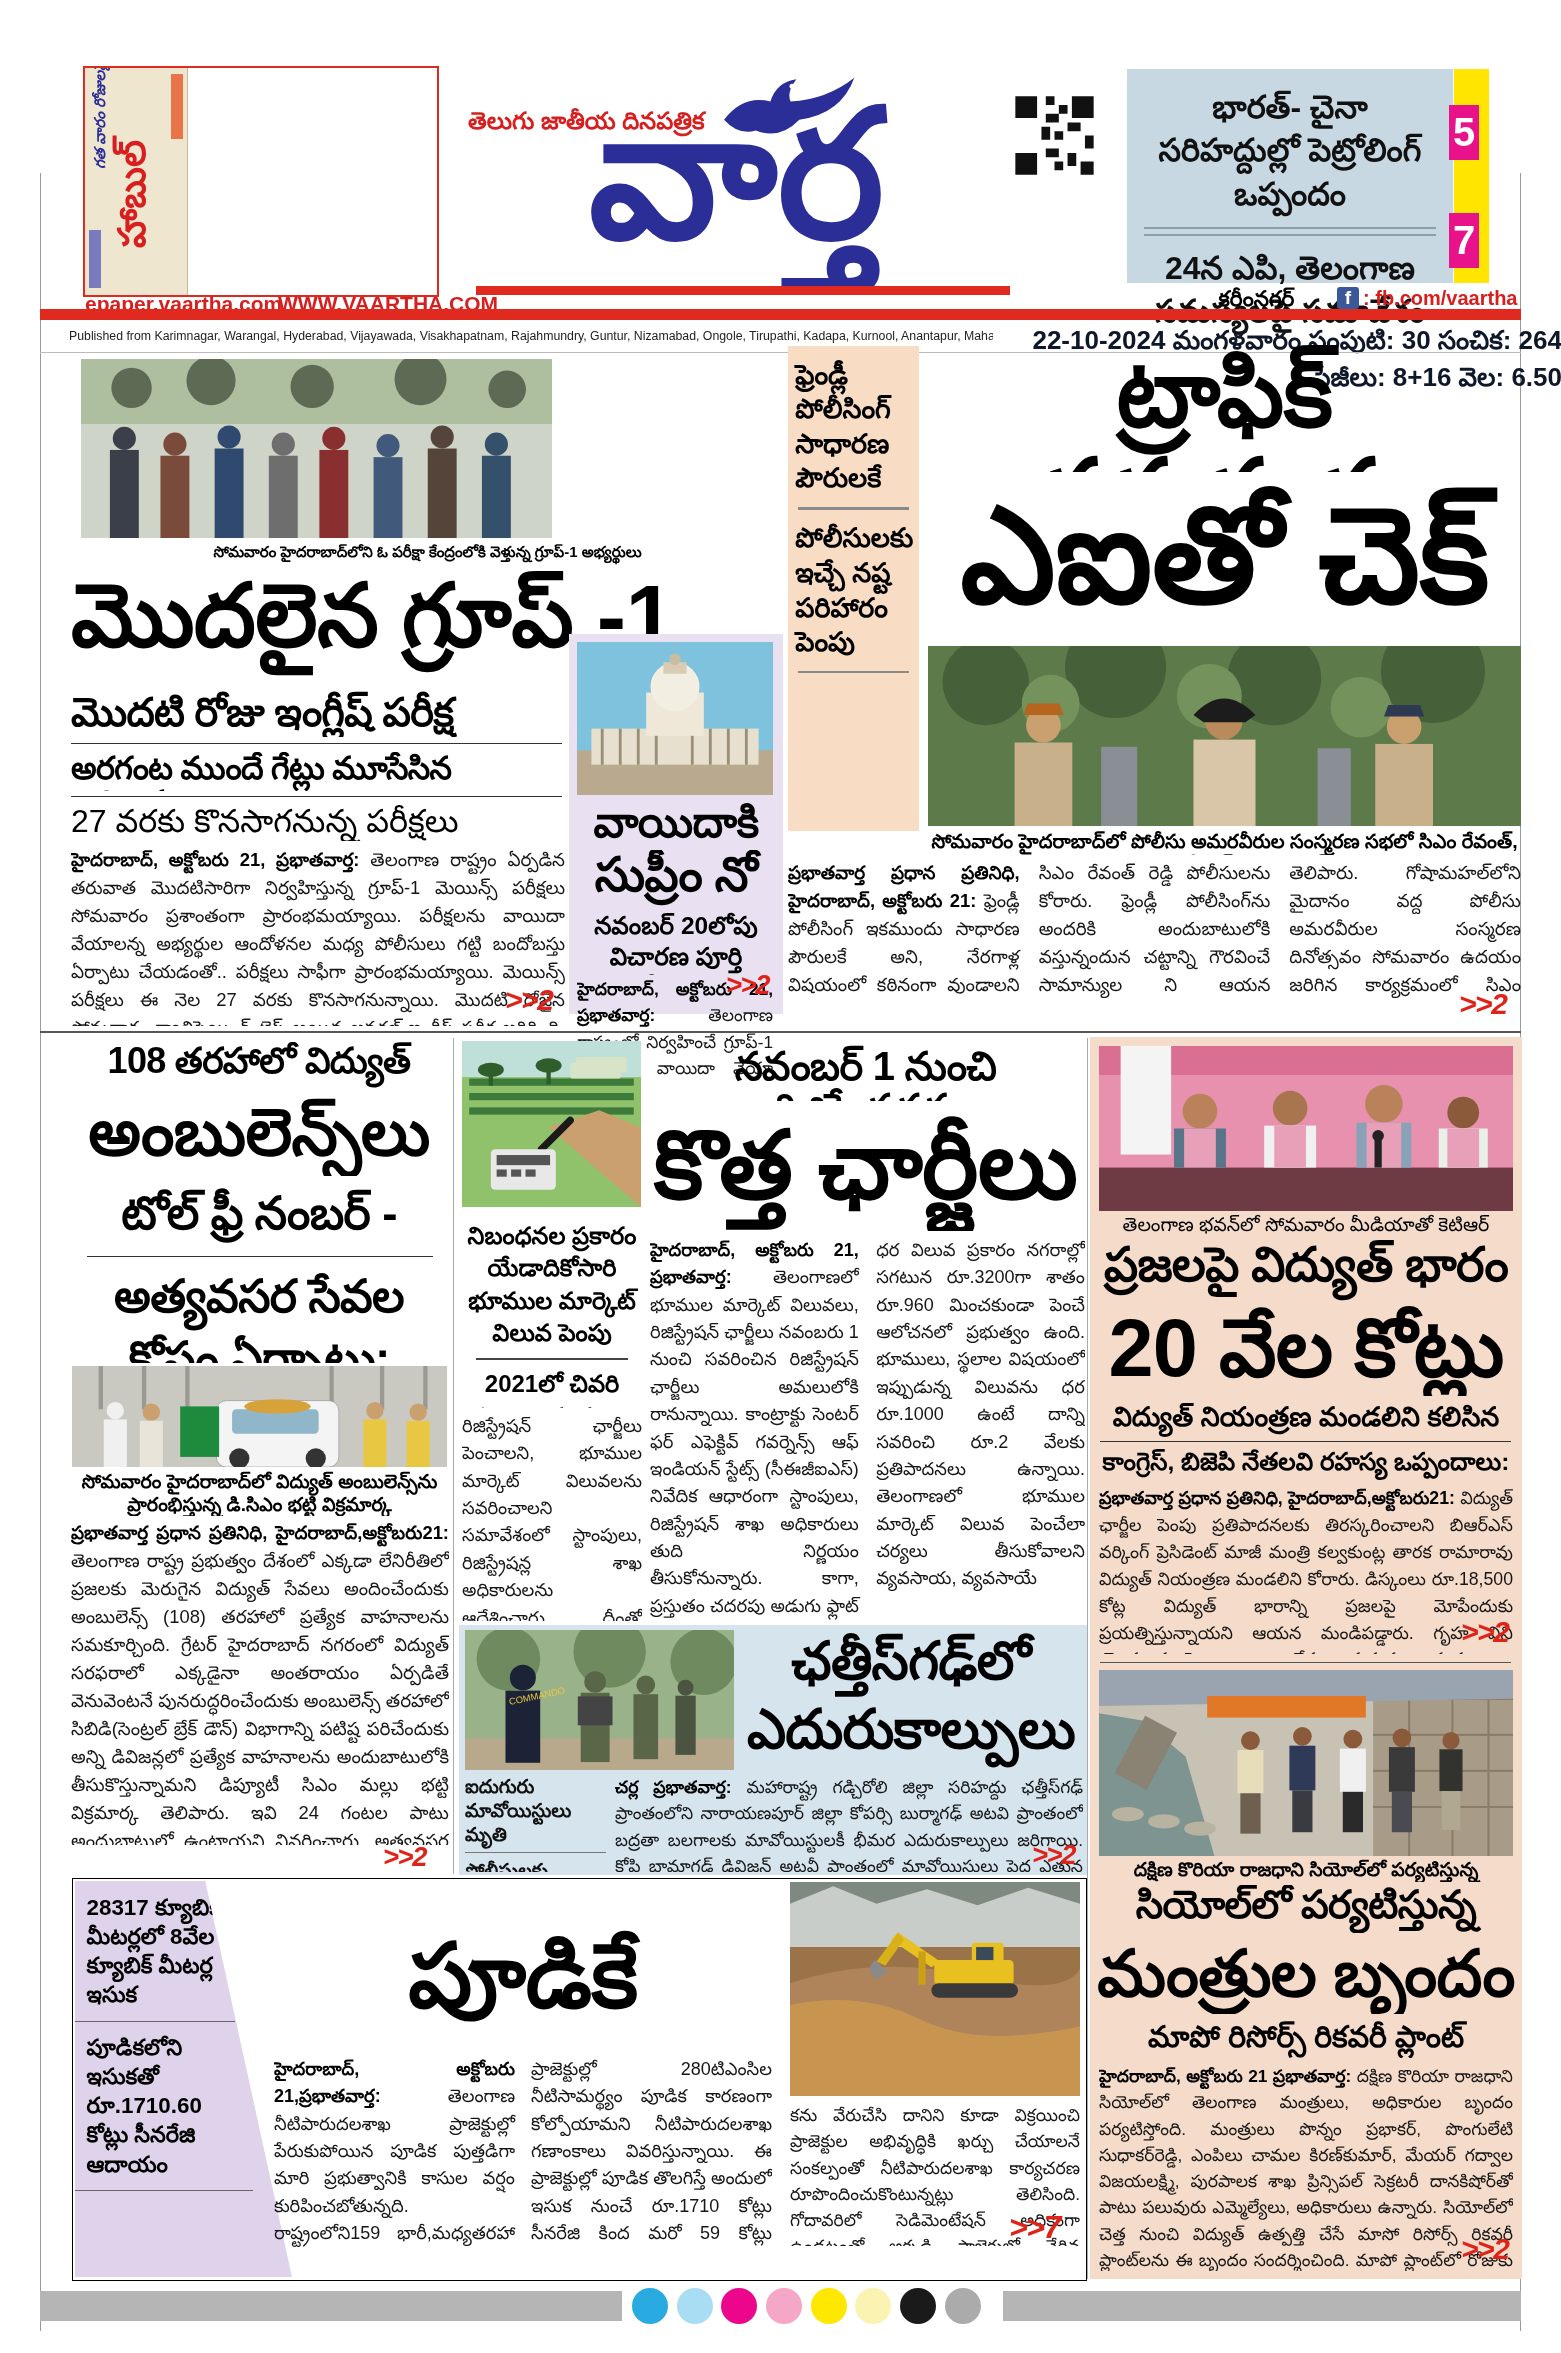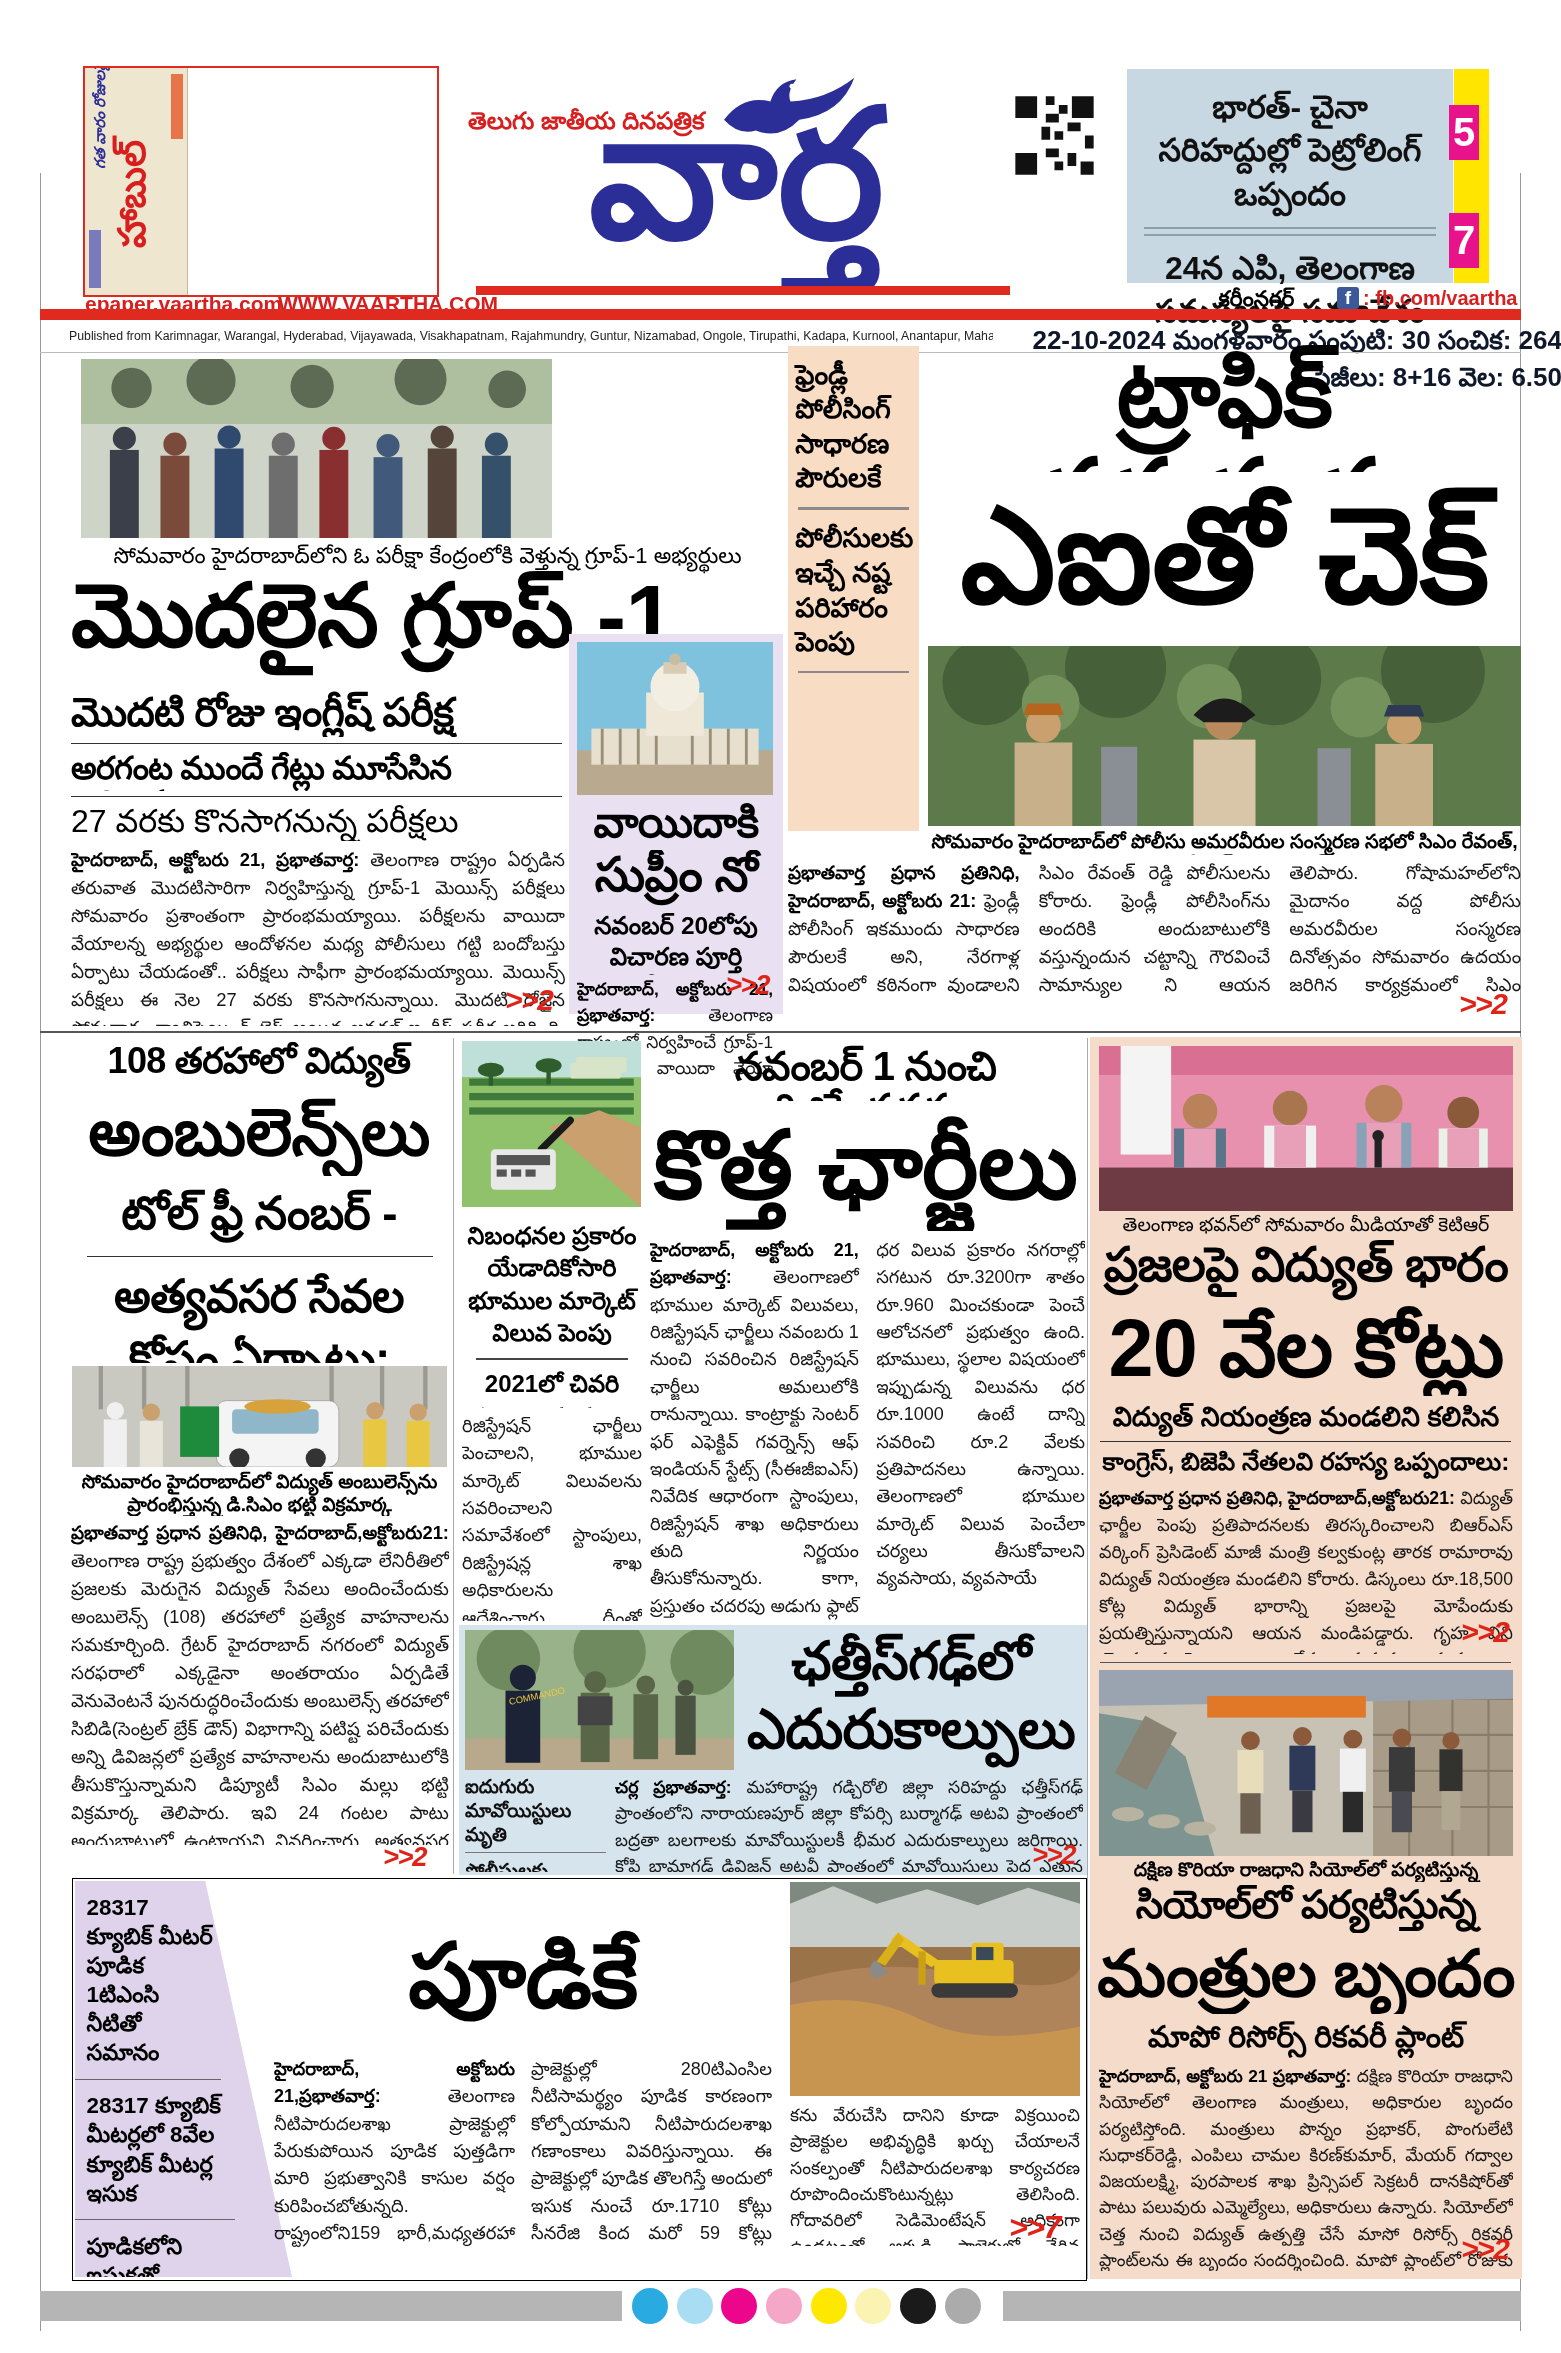--- a/index.html
+++ b/index.html
@@ -112,21 +112,21 @@
           <circle cx="500" cy="108" r="16"></circle>
           <rect x="480" y="124" width="40" height="124"></rect>
         </g>
       <g fill="#35506b">
           <circle cx="575" cy="118" r="16"></circle>
           <rect x="555" y="134" width="40" height="114"></rect>
         </g>
     </g>
   </svg>
 </div>
-<div class="abs cap ctr" style="left:81px;top:543px;width:693px;font-weight:normal;font-size:22px;">సోమవారం హైదరాబాద్‌లోని ఓ పరీక్షా కేంద్రంలోకి వెళ్తున్న గ్రూప్-1 అభ్యర్థులు</div>
+<div class="abs cap ctr" style="left:81px;top:543px;width:693px;font-weight:bold;font-size:15px;">సోమవారం హైదరాబాద్‌లోని ఓ పరీక్షా కేంద్రంలోకి వెళ్తున్న గ్రూప్-1 అభ్యర్థులు</div>
 <div class="abs hl clip" style="left:71px;top:570px;width:715px;height:115px;font-size:88px;">మొదలైన గ్రూప్ -1</div>
 <div class="abs hl clip" style="left:71px;top:691px;width:494px;height:46px;font-size:40px;">మొదటి రోజు ఇంగ్లీష్ పరీక్ష</div>
 <div class="abs hrule" style="left:71px;top:743px;width:491px;"></div>
 <div class="abs hl clip" style="left:71px;top:752px;width:494px;height:39px;font-size:32px;">అరగంట ముందే గేట్లు మూసేసిన అధికారులు</div>
 <div class="abs hrule" style="left:71px;top:796px;width:491px;"></div>
 <div class="abs clip" style="left:71px;top:803px;width:494px;height:38px;font-size:32px;color:#000;">27 వరకు కొనసాగనున్న పరీక్షలు</div>
 <div class="abs body-txt clip" style="left:71px;top:846px;width:494px;height:180px;">
   <span class="dateline">హైదరాబాద్, అక్టోబరు 21, ప్రభాతవార్త:</span>
   <span>తెలంగాణ రాష్ట్రం ఏర్పడిన తరువాత మొదటిసారిగా నిర్వహిస్తున్న గ్రూప్-1 మెయిన్స్ పరీక్షలు సోమవారం ప్రశాంతంగా ప్రారంభమయ్యాయి. పరీక్షలను వాయిదా వేయాలన్న అభ్యర్థుల ఆందోళనల మధ్య పోలీసులు గట్టి బందోబస్తు ఏర్పాటు చేయడంతో.. పరీక్షలు సాఫీగా ప్రారంభమయ్యాయి. మెయిన్స్ పరీక్షలు ఈ నెల 27 వరకు కొనసాగనున్నాయి. మొదటి రోజైన సోమవారం క్వాలిఫైయింగ్ టెస్ట్ అయిన జనరల్ ఇంగ్లీష్ పరీక్ష జరిగింది. మధ్యాహ్నం 2 గంటలకు పరీక్ష కాగా.. మధ్యాహ్నం 1.30 గంటల లోపుగా వచ్చిన అభ్యర్థులను మాత్రమే పరీక్షా కేంద్రాల్లోనికి అనుమతించారు. ఆ తరువాత వచ్చిన వారిని పోలీసులు అనుమతించలేదు. ఒక్క నిమిషం ఆలస్యంగా వచ్చిన కొందరు అభ్యర్థులను పరీక్షా కేంద్రంలోనికి అనుమతించలేదు. సికింద్రాబాద్‌లోని ఒక పరీక్షా కేంద్రంలో ఆలస్యంగా వచ్చిన అభ్యర్థి గోడదూకి లోనికి వెళ్లడానికి ప్రయత్నించగా పోలీసులు అరెస్టు చేసి బయటికి తీసుకొచ్చారు. సాయంత్రం 5 గంటల వరకు పరీక్ష కొనసాగింది. మెయిన్స్ పరీక్షలను వాయిదా వేయాలని డిమాండ్ చేస్తూ కొందరు అభ్యర్థులు హైకోర్టు</span>
 </div>
@@ -352,21 +352,20 @@
 
 </div>
 <div class="abs body-txt clip" style="left:615px;top:1774px;width:468px;height:98px;font-size:17.3px;">
   <span class="dateline">చర్ల ప్రభాతవార్త:</span>
   <span>మహారాష్ట్ర గడ్చిరోలి జిల్లా సరిహద్దు ఛత్తీస్‌గఢ్ ప్రాంతంలోని నారాయణపూర్ జిల్లా కోపర్సి బుర్మాగఢ్ అటవి ప్రాంతంలో బద్రతా బలగాలకు మావోయిస్టులకీ భీమర ఎదురుకాల్పులు జరిగాయి. కోప్రి భామ్రాగడ్ డివిజన్ అటవీ ప్రాంతంలో మావోయిస్టులు పెద్ద ఎత్తున సమావేశం అయ్యారన్న ఇంటిలిజెన్స్ సమాచారం మేరకు భద్రతా బలగాలు సెర్చ్ ఆపరేషన్ చేపట్టారు. భద్రతా బలగాలకు మావోయిస్టులు తారసపడటంతో ఇరువురి మధ్య కాల్పులు జరిగాయి. ఈ కాల్పుల్లో ఐదురుగు మావోయిస్టులు మృతి చెందారు. కాల్పుల అనంతరం ఆ ప్రాంతాన్ని పరిశీలించిన భద్రతా బలగాలకు మావోయిస్టులుల సామ్మాగి లభ్యంమైయ్యాయి. త్వరలో మహారాష్ట్రలో</span>
 </div>
 <div class="abs jump" style="left:1032px;top:1839px;font-size:27.4px;">&gt;&gt;2</div>
 
 <div class="abs" style="left:72px;top:1878px;width:1013px;height:401px;border:1.4px solid #000;background:#fff;"></div>
 <div class="abs" style="left:75px;top:1881px;width:217px;height:396px;background:#ded3ea;clip-path:polygon(0 0, 60% 0, 100% 100%, 0 100%);">
-  <div class="factitem" style="width:130px;border-bottom:1.4px solid #666;">28317 క్యూబిక్ మీటర్ పూడిక 1టిఎంసి నీటితో సమానం</div>
   <div class="factitem" style="width:144px;border-bottom:1.4px solid #666;">28317 క్యూబిక్ మీటర్లలో 8వేల క్యూబిక్ మీటర్ల ఇసుక</div>
   <div class="factitem" style="width:162px;border-bottom:1.4px solid #666;">పూడికలోని ఇసుకతో రూ.1710.60 కోట్లు సీనరేజి ఆదాయం</div>
 
 </div>
 <div class="abs hl ctr clip" style="left:274px;top:1906px;width:498px;height:141px;font-size:90px;line-height:141px;">పూడికే పుత్తడి!</div>
 <div class="photo" style="left:790px;top:1882px;width:290px;height:214px;">
   <svg viewBox="0 0 402 296" preserveAspectRatio="none">
     <rect width="402" height="296" fill="#b0845a"></rect>
     <rect y="0" width="402" height="90" fill="#c9cdc9"></rect>
     <g fill="#7e8a80">

